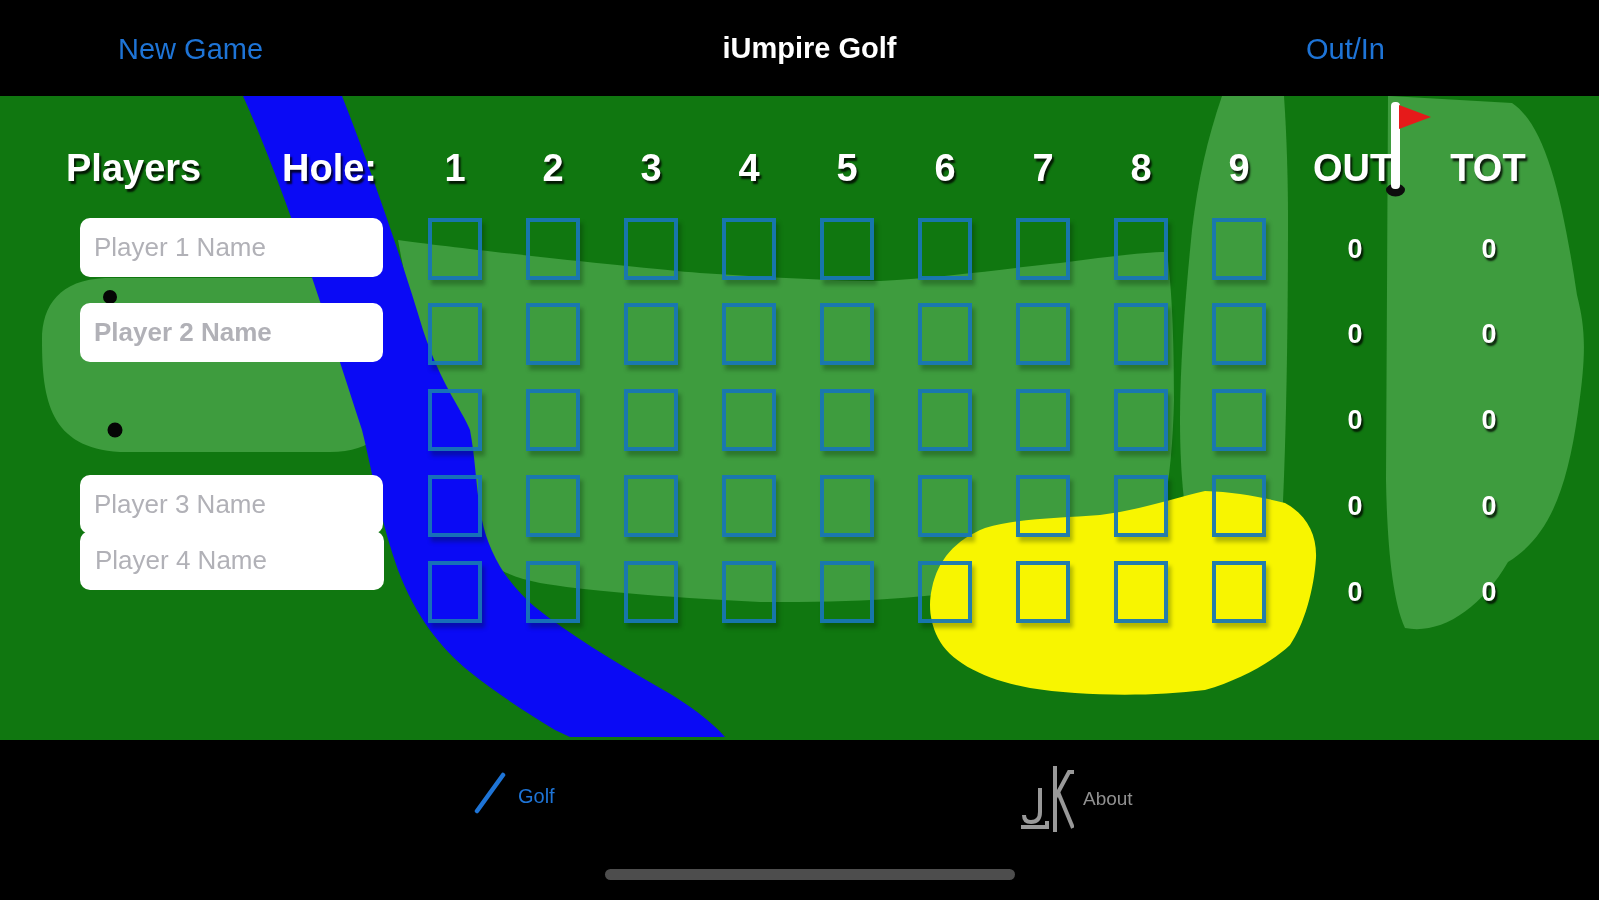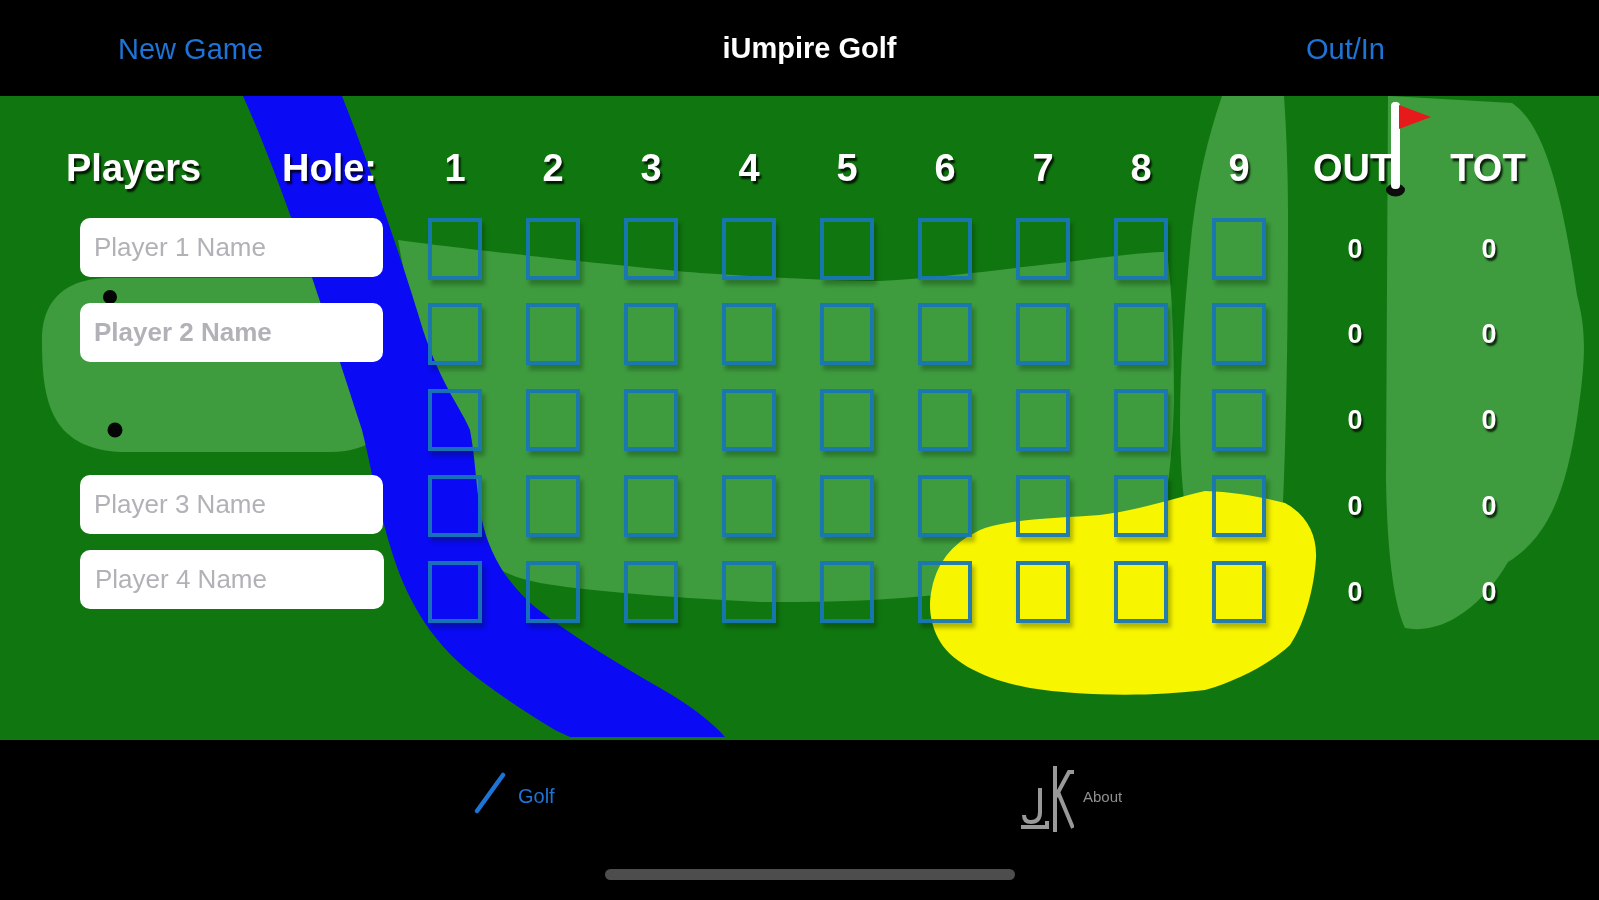--- a/index.html
+++ b/index.html
@@ -110,21 +110,21 @@
       <div class="cell" style="left: 526px; top: 475px;"></div>
       <div class="cell" style="left: 624px; top: 475px;"></div>
       <div class="cell" style="left: 722px; top: 475px;"></div>
       <div class="cell" style="left: 820px; top: 475px;"></div>
       <div class="cell" style="left: 918px; top: 475px;"></div>
       <div class="cell" style="left: 1016px; top: 475px;"></div>
       <div class="cell" style="left: 1114px; top: 475px;"></div>
       <div class="cell" style="left: 1212px; top: 475px;"></div>
       <span class="coursetext zero" style="left: 1325px; top: 486px;">0</span>
       <span class="coursetext zero" style="left: 1459px; top: 486px;">0</span>
-      <input class="pinput" placeholder="Player 4 Name" style="top: 550px; padding-left: 15px;">
+      <input class="pinput" placeholder="Player 4 Name" style="top: 531px; padding-left: 15px;">
       <div class="cell" style="left: 428px; top: 561px;"></div>
       <div class="cell" style="left: 526px; top: 561px;"></div>
       <div class="cell" style="left: 624px; top: 561px;"></div>
       <div class="cell" style="left: 722px; top: 561px;"></div>
       <div class="cell" style="left: 820px; top: 561px;"></div>
       <div class="cell" style="left: 918px; top: 561px;"></div>
       <div class="cell" style="left: 1016px; top: 561px;"></div>
       <div class="cell" style="left: 1114px; top: 561px;"></div>
       <div class="cell" style="left: 1212px; top: 561px;"></div>
       <span class="coursetext zero" style="left: 1325px; top: 572px;">0</span>
@@ -138,17 +138,17 @@
     <span class="tablabel" style="left:508px;top:45px;color:#1e74d6;position:absolute">Golf</span>
     <svg class="tabicon" style="left:1006px;top:24px" width="58" height="70" viewBox="0 0 58 70">
       <g fill="none" stroke="#999999" stroke-width="4">
         <path d="M 24,24 L 24,48 Q 24,58 15,58 Q 8,58 8,51"></path>
         <path d="M 5,63 L 31,63 L 31,57"></path>
         <path d="M 39,2 L 39,68"></path>
         <path d="M 39,34 L 53,8 L 58,8"></path>
         <path d="M 42,28 L 57,64"></path>
       </g>
     </svg>
-    <span class="tablabel" style="left:1073px;top:48px;color:#909090;position:absolute;font-size:15px">About</span>
+    <span class="tablabel" style="left:1073px;top:48px;color:#909090;position:absolute;font-size:19px">About</span>
     <div id="home-indicator"></div>
   </div>
 
 </div>
 
 </body></html>

